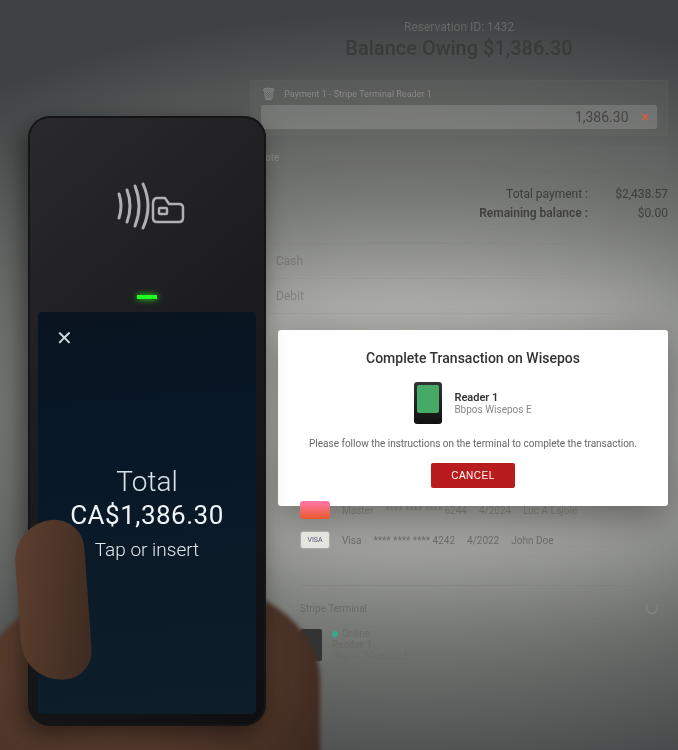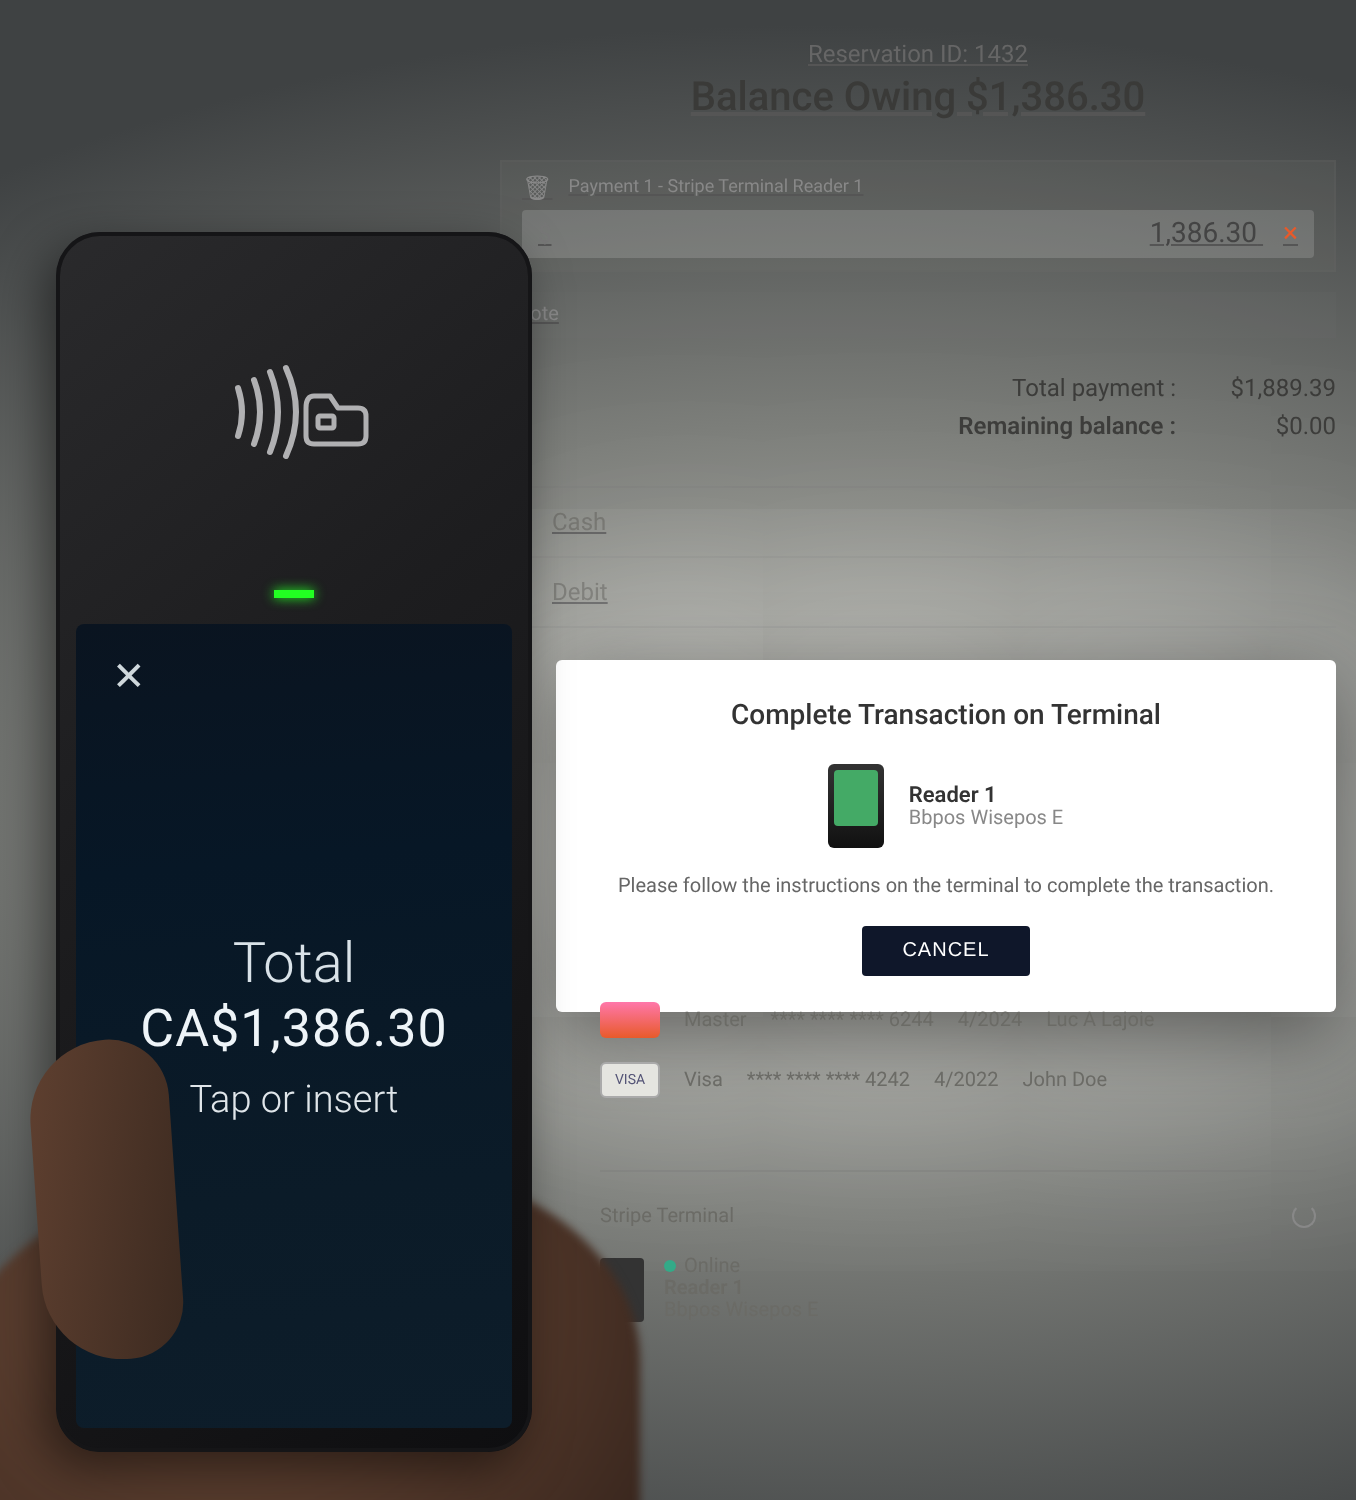--- a/index.html
+++ b/index.html
@@ -8,21 +8,20 @@
 
   
   .monitor {
     position: absolute; inset: 0;
     background: radial-gradient(ellipse 700px 400px at 60% 55%, #b8b8b0 0%, #7a7c78 50%, #3f4243 100%);
   }
   .monitor-content {
     position: absolute; left: 250px; top: 20px; right: 10px; bottom: 20px;
     color: #555;
     font-size: 12px;
-    text-decoration: underline;
   }
 
   .hdr { text-align: center; color: #444; }
   .res-id { font-size: 12px; color: #666; margin-bottom: 2px; }
   .balance { font-size: 20px; font-weight: 500; color: #3a3a38; margin-bottom: 20px;}
 
   .pay-box {
     background: rgba(120,120,115,0.15);
     border: 1px solid rgba(100,100,100,0.25);
     padding: 6px 10px;
@@ -60,21 +59,21 @@
   }
   .modal h3 { font-size: 14px; font-weight: 500; color: #333; margin-bottom: 16px;}
   .reader { display: flex; align-items: center; justify-content: center; gap: 12px; margin-bottom: 14px;}
   .reader-img { width: 28px; height: 42px; background: linear-gradient(#333,#111); border-radius: 3px; position: relative; }
   .reader-img::after { content:''; position:absolute; top:3px; left:3px; right:3px; height:28px; background:#4a6; border-radius:2px;}
   .reader-txt { text-align: left; font-size: 10px; }
   .reader-txt .rn { font-weight: 600; color: #333; font-size: 11px;}
   .reader-txt .rm { color: #888; }
   .modal p { font-size: 10px; color: #666; margin-bottom: 14px; }
   .cancel-btn {
-    background: #0f172a; color: #fff; border: none; padding: 7px 20px;
+    background: #b91c1c; color: #fff; border: none; padding: 7px 20px;
     font-size: 10px; letter-spacing: 0.5px; border-radius: 2px; cursor: pointer;
   }
 
   
   .cards { position: absolute; left: 300px; top: 495px; right: 20px; color: #6b6b66; font-size: 10px;}
   .card-row { display: flex; gap: 12px; align-items: center; padding: 6px 0;}
   .cc { width: 30px; height: 18px; border-radius: 3px; }
   .cc.master { background: linear-gradient(#f7a, #e85a2a);}
   .cc.visa { background: #e5e5e0; border:1px solid #aaa; font-size:7px; text-align:center; line-height:16px; color:#557;}
   .st-sec { margin-top: 30px; padding-top: 12px; border-top: 1px solid rgba(120,120,120,0.3);}
@@ -151,38 +150,38 @@
         <span class="close-x">×</span>
       </span>
     </div>
   </div>
 
   <div class="note-box">
     <span>Note</span>
   </div>
 
   <div class="totals">
-    <div><span class="lbl">Total payment :</span><span class="num">$1,889.39</span></div>
+    <div><span class="lbl">Total payment :</span><span class="num">$2,438.57</span></div>
     <div class="rem"><span class="lbl">Remaining balance :</span><span class="num">$0.00</span></div>
   </div>
 
   <div class="pm-list">
     <div class="pm">
         <span class="ic"></span>
         <span>Cash</span>
       </div>
     <div class="pm">
         <span class="ic"></span>
         <span>Debit</span>
       </div>
   </div>
 </div>
 
 <div class="modal">
-  <h3>Complete Transaction on Terminal</h3>
+  <h3>Complete Transaction on Wisepos</h3>
   <div class="reader">
     <div class="reader-img"></div>
     <div class="reader-txt">
       <div class="rn">Reader 1</div>
       <div class="rm">Bbpos Wisepos E</div>
     </div>
   </div>
   <p>Please follow the instructions on the terminal to complete the transaction.</p>
   <button class="cancel-btn">CANCEL</button>
 </div>

